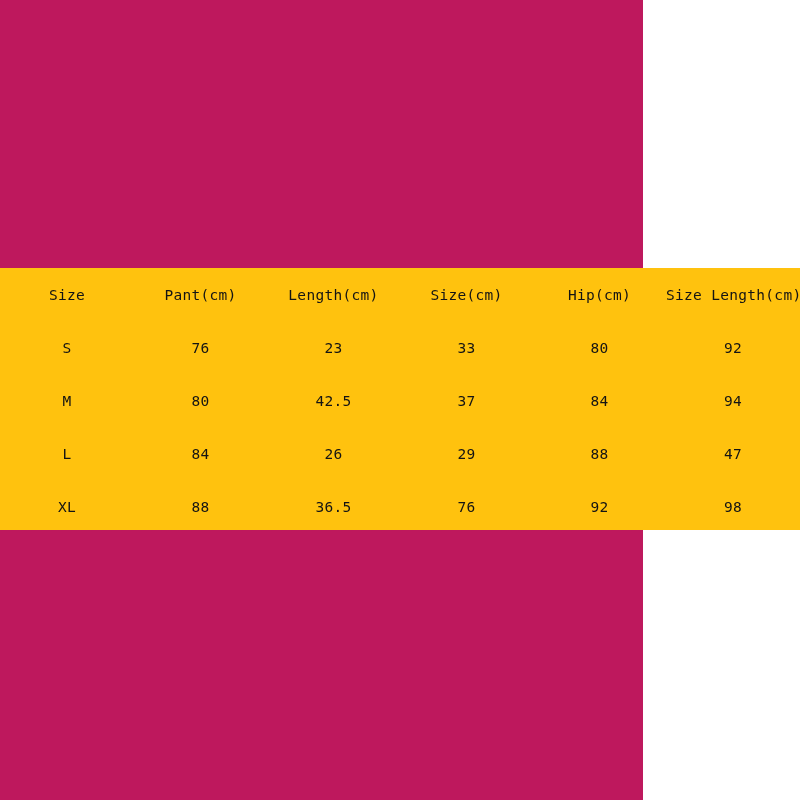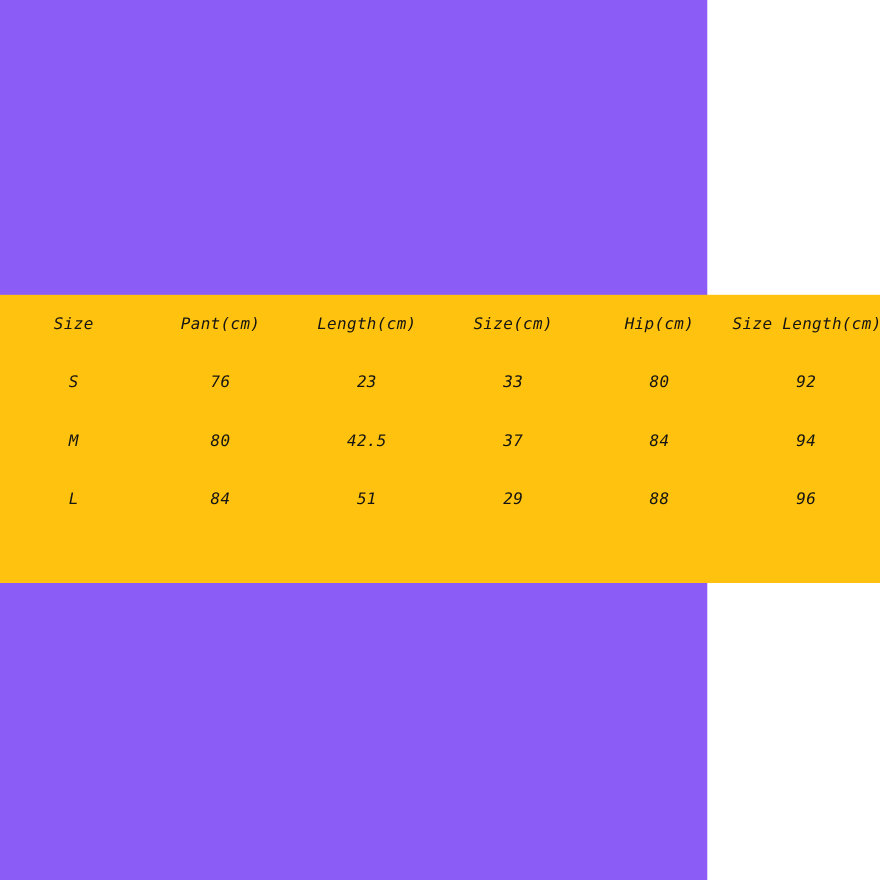--- a/index.html
+++ b/index.html
@@ -10,22 +10,21 @@
     width: 800px;
     height: 800px;
     background: #ffffff;
     font-family: "DejaVu Sans Mono", monospace;
     overflow: hidden;
   }
   .canvas {
     position: relative;
     width: 643px;
     height: 800px;
-    background: #8b5cf6;
-    font-style: italic;
+    background: #be185d;
   }
   .size-chart-panel {
     position: absolute;
     left: 0;
     top: 268px;
     width: 800px;
     height: 262px;
     background: #ffc20e;
   }
   table.size-table {
@@ -95,21 +94,29 @@
           <td>M</td>
           <td>80</td>
           <td>42.5</td>
           <td>37</td>
           <td>84</td>
           <td>94</td>
         </tr>
         <tr>
           <td>L</td>
           <td>84</td>
-          <td>51</td>
+          <td>26</td>
           <td>29</td>
           <td>88</td>
-          <td>96</td>
+          <td>47</td>
+        </tr>
+        <tr>
+          <td>XL</td>
+          <td>88</td>
+          <td>36.5</td>
+          <td>76</td>
+          <td>92</td>
+          <td>98</td>
         </tr>
       </tbody>
     </table>
   </div>
 </div>
 
 </body></html>

